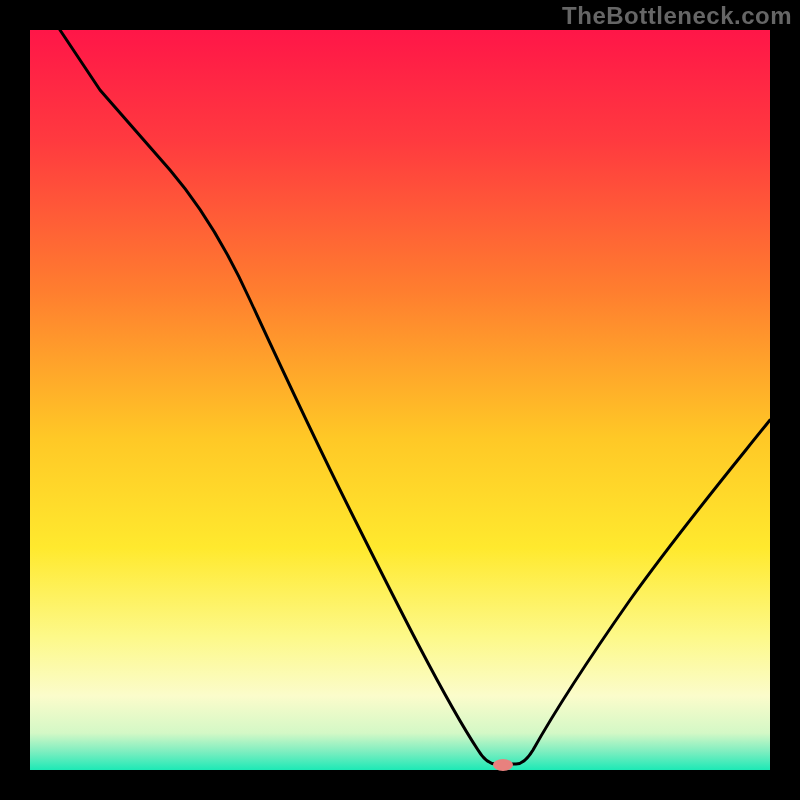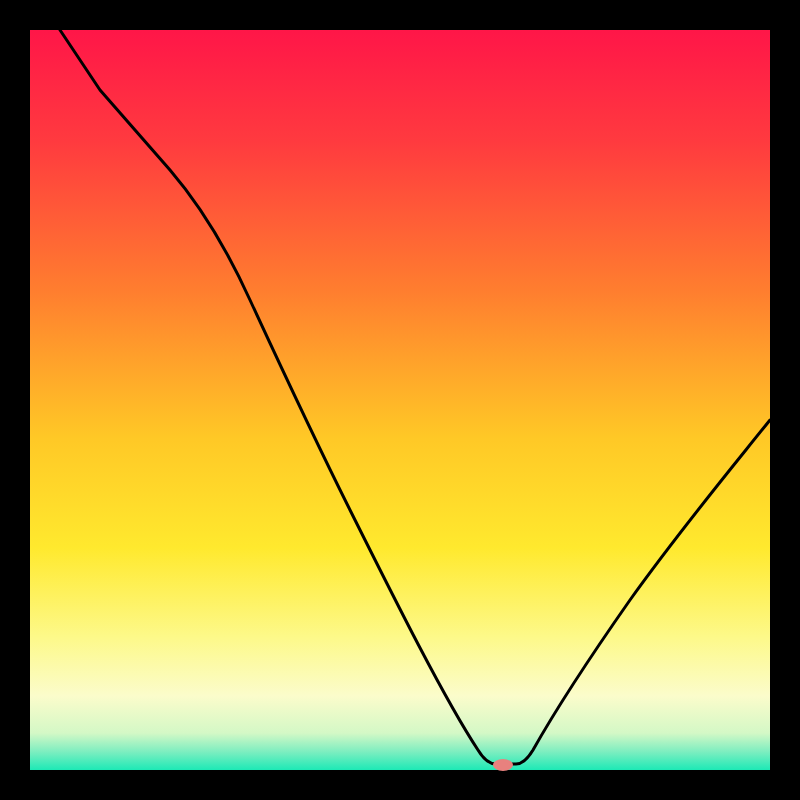--- a/index.html
+++ b/index.html
@@ -27,20 +27,21 @@
   }
   svg {
     display: block;
   }
 </style>
 </head>
 <body>
 
 <div class="container">
 
+  <div class="watermark">TheBottleneck.com</div>
 
   <svg width="800" height="800" viewBox="0 0 800 800">
 
     <defs>
       <linearGradient id="bgGrad" x1="0" y1="0" x2="0" y2="1">
         <stop id="g0" offset="0%" stop-color="#ff1648"></stop>
         <stop id="g1" offset="15%" stop-color="#ff3a3f"></stop>
         <stop id="g2" offset="35%" stop-color="#ff7d2f"></stop>
         <stop id="g3" offset="55.00000000000001%" stop-color="#ffc826"></stop>
         <stop id="g4" offset="70%" stop-color="#ffe92e"></stop>

